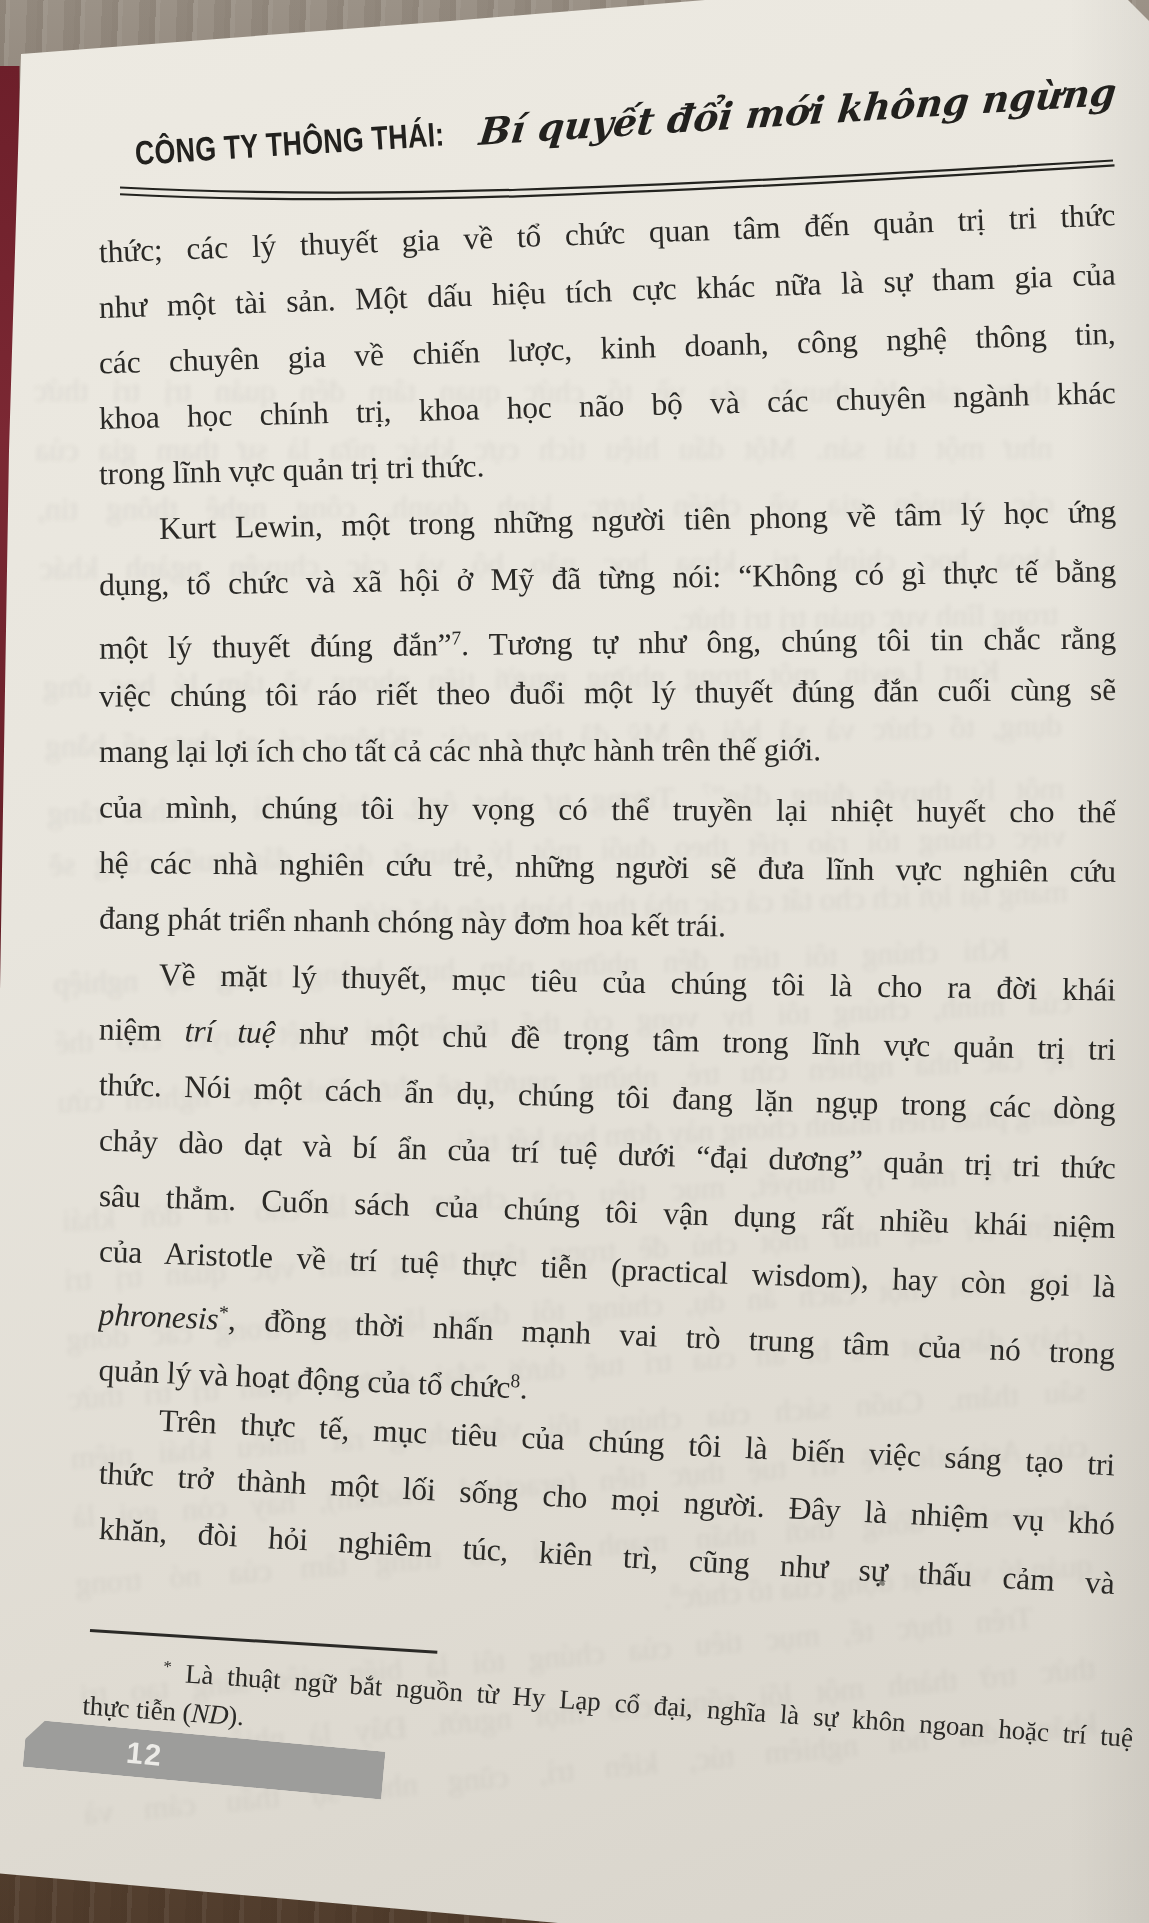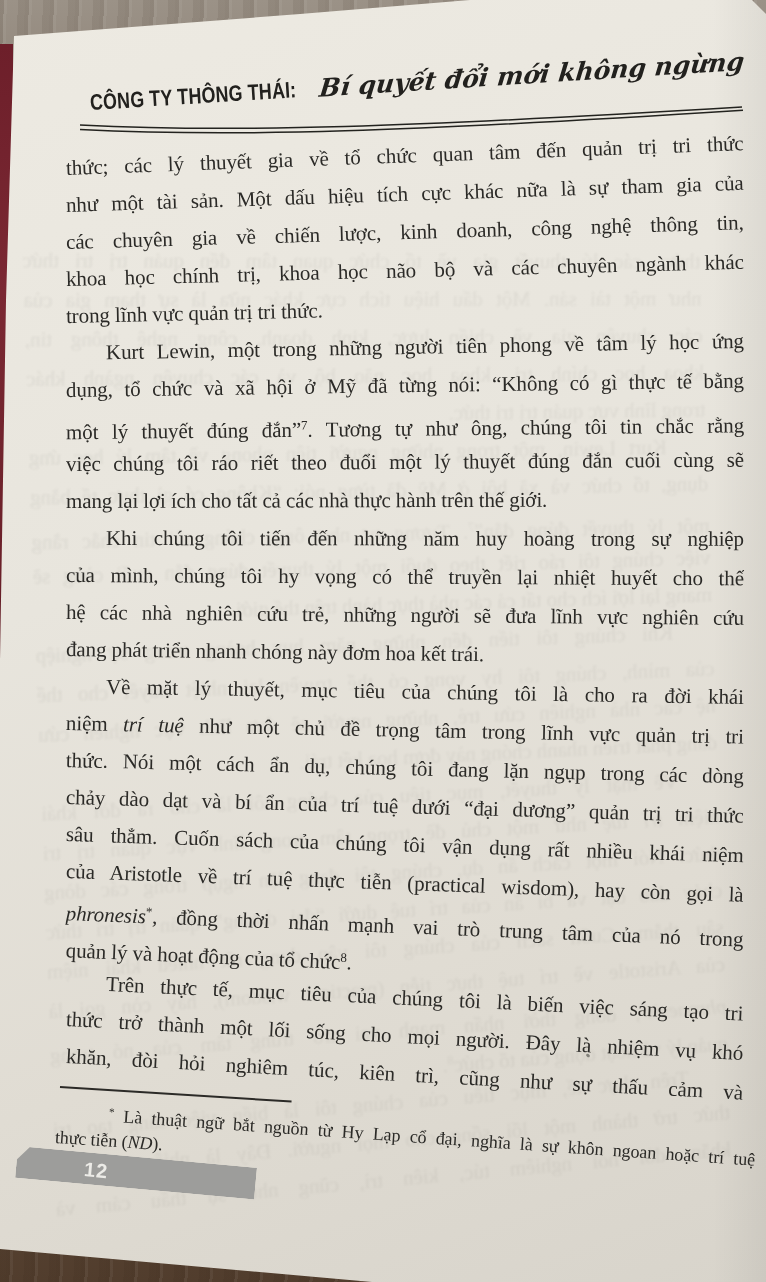--- a/index.html
+++ b/index.html
@@ -114,21 +114,20 @@
         <div class="line" style="transform: rotate(-2.1deg);"><span>thức; các lý thuyết gia về tổ chức quan tâm đến quản trị tri thức</span></div>
         <div class="line" style="transform: rotate(-1.88deg);"><span>như một tài sản. Một dấu hiệu tích cực khác nữa là sự tham gia của</span></div>
         <div class="line" style="transform: rotate(-1.67deg);"><span>các chuyên gia về chiến lược, kinh doanh, công nghệ thông tin,</span></div>
         <div class="line" style="transform: rotate(-1.45deg);"><span>khoa học chính trị, khoa học não bộ và các chuyên ngành khác</span></div>
         <div class="line last" style="transform: rotate(-1.23deg);"><span>trong lĩnh vực quản trị tri thức.</span></div>
         <div class="line indent" style="transform: rotate(-1.02deg);"><span>Kurt Lewin, một trong những người tiên phong về tâm lý học ứng</span></div>
         <div class="line" style="transform: rotate(-0.8deg);"><span>dụng, tổ chức và xã hội ở Mỹ đã từng nói: “Không có gì thực tế bằng</span></div>
         <div class="line" style="transform: rotate(-0.58deg);"><span>một lý thuyết đúng đắn”</span><span class="sup">7</span><span>. Tương tự như ông, chúng tôi tin chắc rằng</span></div>
         <div class="line" style="transform: rotate(-0.37deg);"><span>việc chúng tôi ráo riết theo đuổi một lý thuyết đúng đắn cuối cùng sẽ</span></div>
         <div class="line last" style="transform: rotate(-0.15deg);"><span>mang lại lợi ích cho tất cả các nhà thực hành trên thế giới.</span></div>
-        <div class="line indent" style="transform: rotate(0.07deg);"><span>Khi chúng tôi tiến đến những năm huy hoàng trong sự nghiệp</span></div>
         <div class="line" style="transform: rotate(0.28deg);"><span>của mình, chúng tôi hy vọng có thể truyền lại nhiệt huyết cho thế</span></div>
         <div class="line" style="transform: rotate(0.5deg);"><span>hệ các nhà nghiên cứu trẻ, những người sẽ đưa lĩnh vực nghiên cứu</span></div>
         <div class="line last" style="transform: rotate(0.72deg);"><span>đang phát triển nhanh chóng này đơm hoa kết trái.</span></div>
         <div class="line indent" style="transform: rotate(0.93deg);"><span>Về mặt lý thuyết, mục tiêu của chúng tôi là cho ra đời khái</span></div>
         <div class="line" style="transform: rotate(1.15deg);"><span>niệm </span><span class="it">trí tuệ</span><span> như một chủ đề trọng tâm trong lĩnh vực quản trị tri</span></div>
         <div class="line" style="transform: rotate(1.37deg);"><span>thức. Nói một cách ẩn dụ, chúng tôi đang lặn ngụp trong các dòng</span></div>
         <div class="line" style="transform: rotate(1.58deg);"><span>chảy dào dạt và bí ẩn của trí tuệ dưới “đại dương” quản trị tri thức</span></div>
         <div class="line" style="transform: rotate(1.8deg);"><span>sâu thẳm. Cuốn sách của chúng tôi vận dụng rất nhiều khái niệm</span></div>
         <div class="line" style="transform: rotate(2.02deg);"><span>của Aristotle về trí tuệ thực tiễn (practical wisdom), hay còn gọi là</span></div>
         <div class="line" style="transform: rotate(2.23deg);"><span class="it">phronesis</span><span class="sup">*</span><span>, đồng thời nhấn mạnh vai trò trung tâm của nó trong</span></div>

